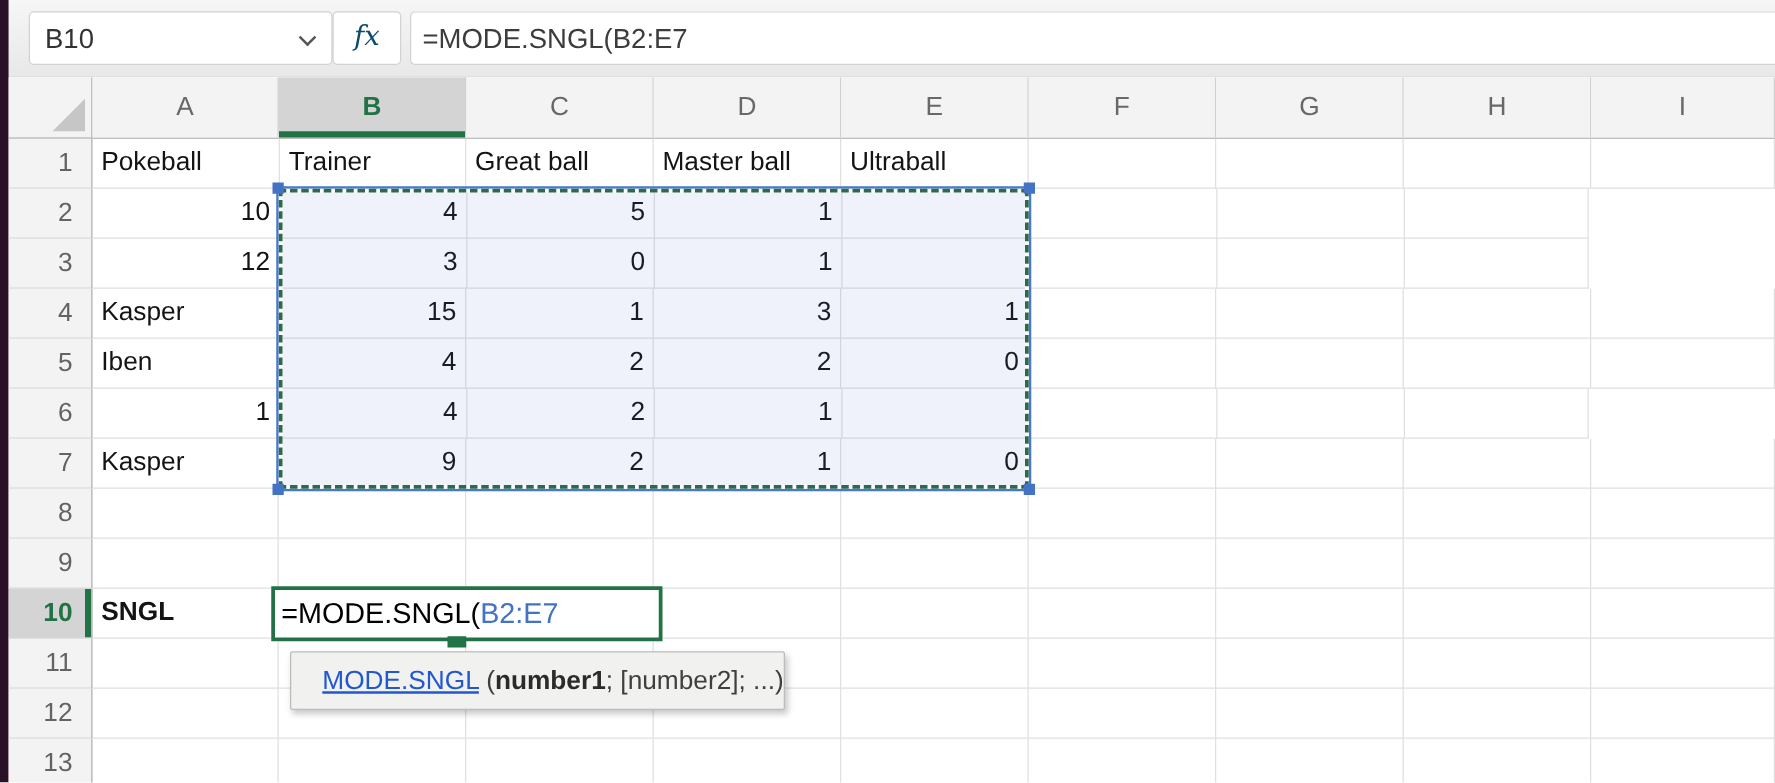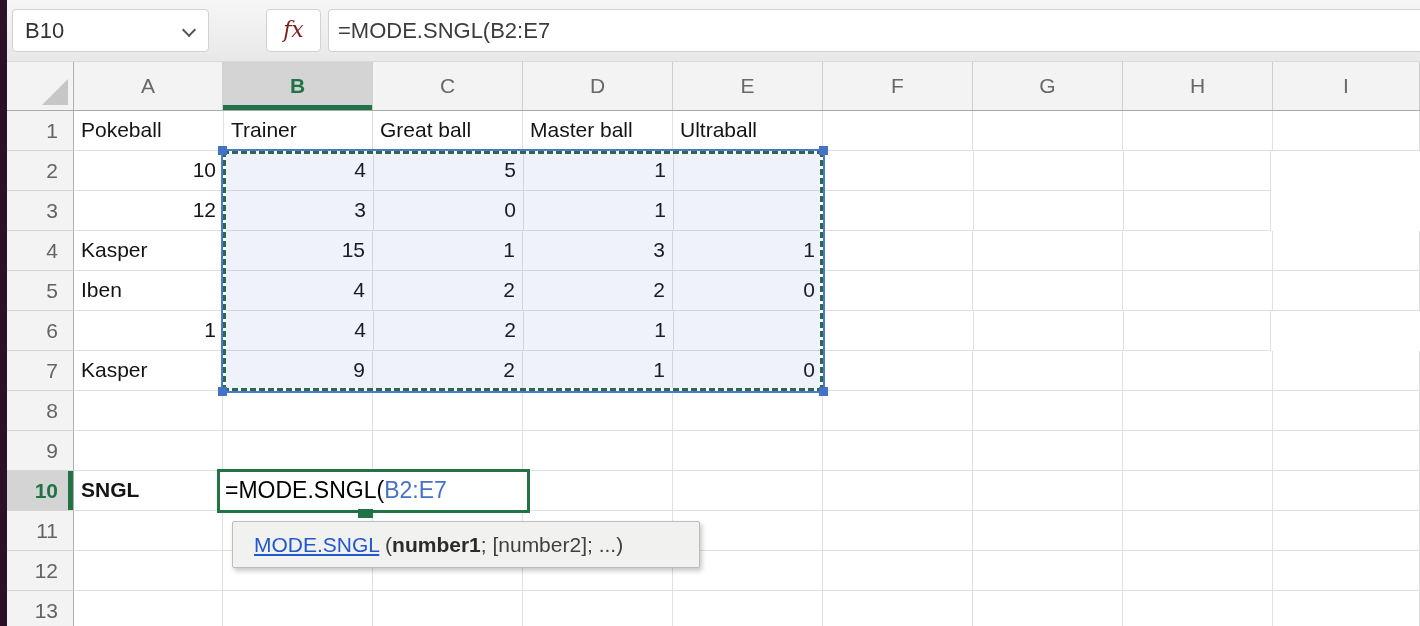--- a/index.html
+++ b/index.html
@@ -6,28 +6,28 @@
   body { background:#fff; }
   .stage { position:relative; width:1420px; height:626px; overflow:hidden;
            background:#fff; font-family:"Liberation Sans",sans-serif; }
 
   
   .edge-strip { position:absolute; left:0; top:0; width:7px; height:626px; background:#2b1127; }
 
   
   .topbar { position:absolute; left:7px; right:0; top:0; height:62px;
             background:linear-gradient(#f6f6f6,#e8e8e8); border-bottom:1px solid #d9d9d9; }
-  .namebox { position:absolute; left:5px; top:9px; width:197px; height:43px;
+  .namebox { position:absolute; left:16px; top:9px; width:243px; height:43px;
              background:#fff; border:1px solid #d2d2d2; border-radius:4px; }
   .namebox .val { position:absolute; left:12px; top:0; line-height:41px; font-size:22px; color:#333; }
   .chev { position:absolute; right:14px; top:15px; width:10px; height:10px;
           border-right:2px solid #555; border-bottom:2px solid #555; transform:rotate(45deg); }
   .fxbox { position:absolute; left:259px; top:9px; width:55px; height:43px; background:#fff;
            border:1px solid #d2d2d2; border-radius:4px; text-align:center; line-height:40px;
-           font-family:"DejaVu Serif",serif; font-style:italic; font-size:22px; color:#7f1d1d; }
+           font-family:"DejaVu Serif",serif; font-style:italic; font-size:22px; color:#0c4a6e; }
   .formulabox { position:absolute; left:321px; top:9px; right:0; height:43px; background:#fff;
                 border:1px solid #d2d2d2; border-right:none; border-radius:4px 0 0 4px;
                 line-height:41px; font-size:22px; color:#3c3c3c; padding-left:9px; white-space:pre; }
 
   
   .sheet { position:absolute; left:7px; top:62px; right:0; bottom:0; background:#fff; }
   .corner { position:absolute; left:0; top:0; width:67px; height:49px; background:#f3f3f3;
             border-right:1px solid #b0b0b0; border-bottom:1px solid #a9a9a9; }
   .corner .tri { position:absolute; right:5px; bottom:5px; width:0; height:0;
                  border-left:26px solid transparent; border-bottom:26px solid #c6c6c6; }
@@ -61,24 +61,24 @@
 
   
   .editcell { position:absolute; left:210px; top:407px; width:313px; height:44px; background:#fff;
               border:3px solid #217346; z-index:5; line-height:37px; font-size:23px;
               padding-left:5px; white-space:pre; }
   .editcell .ref { color:#4472c4; }
   .editcell .notch { position:absolute; left:138px; top:calc(100% - 1px); width:15px; height:9px;
                      background:#217346; }
 
   
-  .screentip { position:absolute; left:225px; top:459px; width:468px; height:47px;
+  .screentip { position:absolute; left:225px; top:459px; width:396px; height:47px;
                background:#f1f1ef; border:1px solid #bcbcbc; border-radius:2px;
                box-shadow:2px 3px 5px rgba(0,0,0,0.22); z-index:6;
-               line-height:45px; font-size:21px; color:#3f3f3f; padding-left:21px; white-space:pre; }
+               line-height:45px; font-size:21px; color:#3f3f3f; padding-left:21px; white-space:pre;text-align:right; }
   .screentip .fn { color:#2158d0; text-decoration:underline; }
   .screentip .b { font-weight:bold; color:#2b2b2b; }
 </style>
 </head>
 <body>
 
 <div class="stage">
   <div class="edge-strip"></div>
 
   <div class="topbar">

